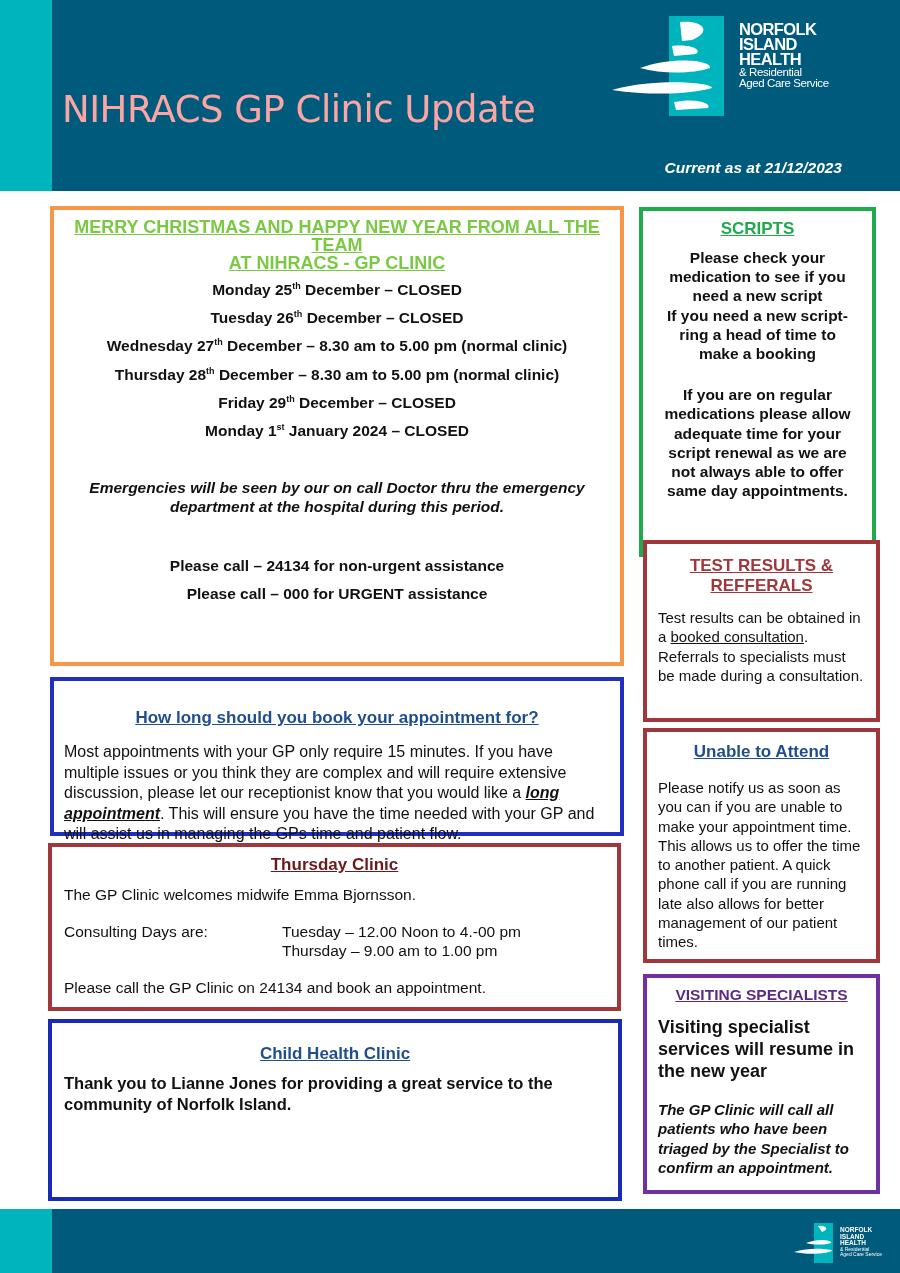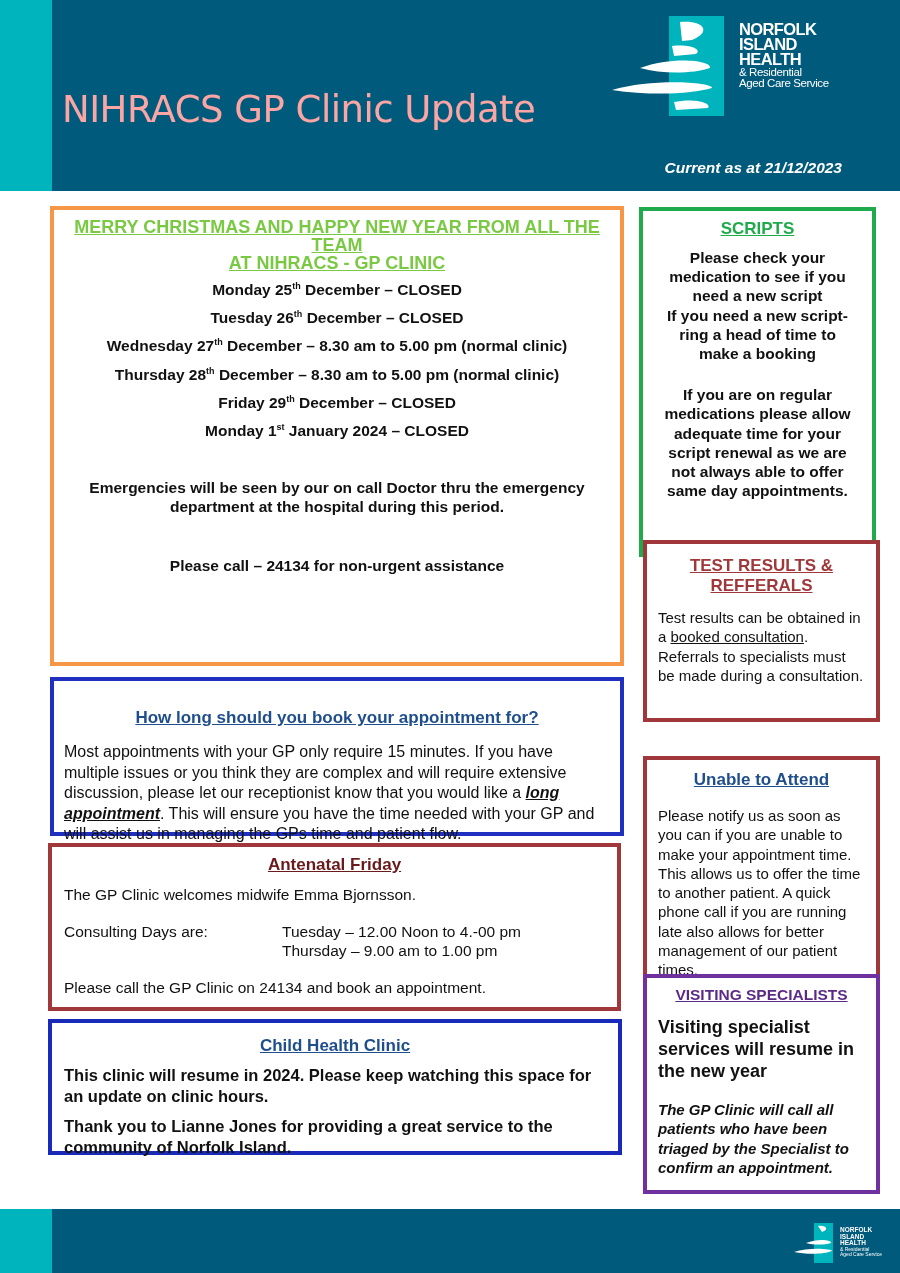--- a/index.html
+++ b/index.html
@@ -31,52 +31,52 @@
   .box { position: absolute; background: #fff; border-style: solid; }
   .center { text-align: center; }
   .u { text-decoration: underline; }
 
   .box-hours { left: 50px; top: 206px; width: 574px; height: 460px; border: 4px solid #f79646; }
   .greet { color: #7ac943; font-weight: bold; font-size: 18px; line-height: 18px; text-decoration: underline; margin-top: 8px; }
   .hours-title { color: #e46c0a; font-weight: bold; font-size: 15.5px; text-decoration: underline; margin-top: 37px; }
   .hours-list { margin-top: 4px; }
   .hours-list div { font-weight: bold; font-size: 15.5px; line-height: 28.2px; }
   .hours-list sup { font-size: 9px; vertical-align: 6px; line-height: 0; }
-  .emerg { margin-top: 33px; font-weight: bold; font-size: 15.5px; line-height: 19px; }
+  .emerg { margin-top: 33px; font-weight: bold; font-size: 15.5px; line-height: 19px; font-style: italic; }
   .calls { margin-top: 36px; }
   .calls div { font-weight: bold; font-size: 15.5px; line-height: 28px; }
 
   .box-book { left: 50px; top: 677px; width: 574px; height: 159px; border: 4px solid #1f2fbf; padding: 16px 10px; }
   .book-title { color: #1f4e8c; font-weight: bold; font-size: 17px; text-decoration: underline; margin-top: 11px; }
   .book-text { margin-top: 14px; font-size: 16px; line-height: 20.6px; }
   .book-text em { font-weight: bold; text-decoration: underline; }
 
   .box-ante { left: 48px; top: 843px; width: 573px; height: 168px; border: 4px solid #a0373a; padding: 0 12px; }
   .ante-title { color: #6b1a1c; font-weight: bold; font-size: 17px; text-decoration: underline; margin-top: 8px; }
   .ante-p { font-size: 15.5px; line-height: 19px; }
   .ante-days { display: flex; margin-top: 18px; }
   .ante-days .lbl { width: 218px; }
   .ante-call { margin-top: 18px; }
 
-  .box-child { left: 48px; top: 1019px; width: 574px; height: 136px; border: 4px solid #1a2ab8; padding: 4px 12px; }
+  .box-child { left: 48px; top: 1019px; width: 574px; height: 182px; border: 4px solid #1a2ab8; padding: 12px 12px; }
   .child-title { color: #1f4e8c; font-weight: bold; font-size: 17px; text-decoration: underline; margin-top: 9px; }
   .child-p { font-weight: bold; font-size: 16.5px; line-height: 20.5px; margin-top: 9px; }
   .child-p + .child-p { margin-top: 10px; }
 
   .box-scripts { left: 639px; top: 207px; width: 237px; height: 350px; border: 4px solid #1faa4b; padding: 0 8px; }
   .scripts-title { color: #1faa4b; font-weight: bold; font-size: 17px; text-decoration: underline; margin-top: 8px; }
   .scripts-p { font-weight: bold; font-size: 15.5px; line-height: 19.2px; }
   .scripts-p.first { margin-top: 9px; }
   .scripts-p.second { margin-top: 22px; }
 
   .box-test { left: 643px; top: 540px; width: 237px; height: 182px; border: 4px solid #a0373a; padding: 0 11px; }
   .test-title { color: #a0373a; font-weight: bold; font-size: 17px; line-height: 20px; text-decoration: underline; margin-top: 12px; }
   .test-p { font-size: 15px; line-height: 19.3px; margin-top: 12px; }
 
-  .box-unable { left: 643px; top: 756px; width: 237px; height: 235px; border: 4px solid #a0373a; padding: 0 11px; }
+  .box-unable { left: 643px; top: 728px; width: 237px; height: 235px; border: 4px solid #a0373a; padding: 0 11px; }
   .unable-title { color: #1f4e8c; font-weight: bold; font-size: 17px; text-decoration: underline; margin-top: 10px; }
   .unable-p { font-size: 15px; line-height: 19.3px; margin-top: 16px; }
 
   .box-visit { left: 643px; top: 974px; width: 237px; height: 220px; border: 4px solid #7030a0; padding: 0 11px; }
   .visit-title { color: #5b2a86; font-weight: bold; font-size: 15.5px; text-decoration: underline; margin-top: 8px; }
   .visit-p { font-size: 18px; line-height: 22px; margin-top: 12px; font-weight: bold; }
   .visit-em { font-size: 15px; line-height: 19.3px; margin-top: 18px; font-weight: bold; font-style: italic; }
 </style>
 </head>
 <body>
@@ -116,44 +116,44 @@
     <div><span>Thursday 28</span><sup>th</sup><span> December – 8.30 am to 5.00 pm (normal clinic)</span></div>
     <div><span>Friday 29</span><sup>th</sup><span> December – CLOSED</span></div>
     <div><span>Monday 1</span><sup>st</sup><span> January 2024 – CLOSED</span></div>
   </div>
   <div class="emerg">
     <div>Emergencies will be seen by our on call Doctor thru the emergency</div>
     <div>department at the hospital during this period.</div>
   </div>
   <div class="calls">
     <div>Please call – 24134 for non-urgent assistance</div>
+    <div>Please call – 000 for URGENT assistance</div>
   </div>
 </div>
 
 <div class="box box-book">
   <div class="book-title center">How long should you book your appointment for?</div>
   <div class="book-text"><span>Most appointments with your GP only require 15 minutes.  If you have multiple issues or you think they are complex and will require extensive discussion, please let our receptionist know that you would like a </span><em>long appointment</em><span>. This will ensure you have the time needed with your GP and will assist us in managing the GPs time and patient flow.</span></div>
 </div>
 
 <div class="box box-ante">
-  <div class="ante-title center">Antenatal Friday</div>
+  <div class="ante-title center">Thursday Clinic</div>
   <div class="ante-p" style="margin-top:10px">The GP Clinic welcomes midwife Emma Bjornsson.</div>
   <div class="ante-days ante-p">
     <div class="lbl">Consulting Days are:</div>
     <div>
       <div>Tuesday – 12.00 Noon to 4.-00 pm</div>
       <div>Thursday – 9.00 am to 1.00 pm</div>
     </div>
   </div>
   <div class="ante-p ante-call">Please call the GP Clinic on 24134 and book an appointment.</div>
 </div>
 
 <div class="box box-child">
   <div class="child-title center">Child Health Clinic</div>
-  <div class="child-p">This clinic will resume in 2024.  Please keep watching this space for an update on clinic hours.</div>
   <div class="child-p">Thank you to Lianne Jones for providing a great service to the community of Norfolk Island.</div>
 </div>
 
 <div class="box box-scripts center">
   <div class="scripts-title">SCRIPTS</div>
   <div class="scripts-p first">
     <div>Please check your</div>
     <div>medication to see if you</div>
     <div>need a new script</div>
     <div>If you need a new script-</div>

